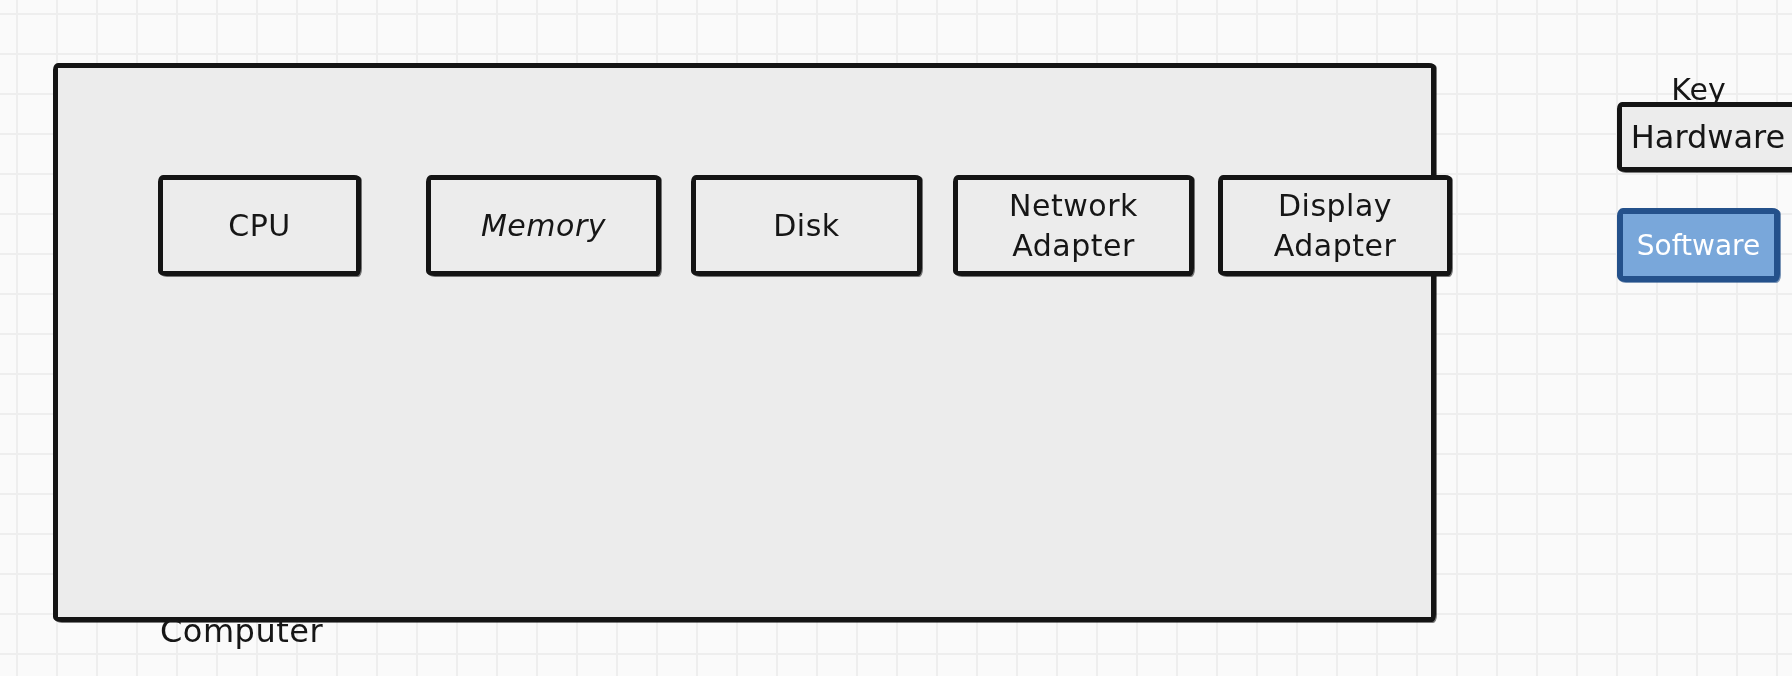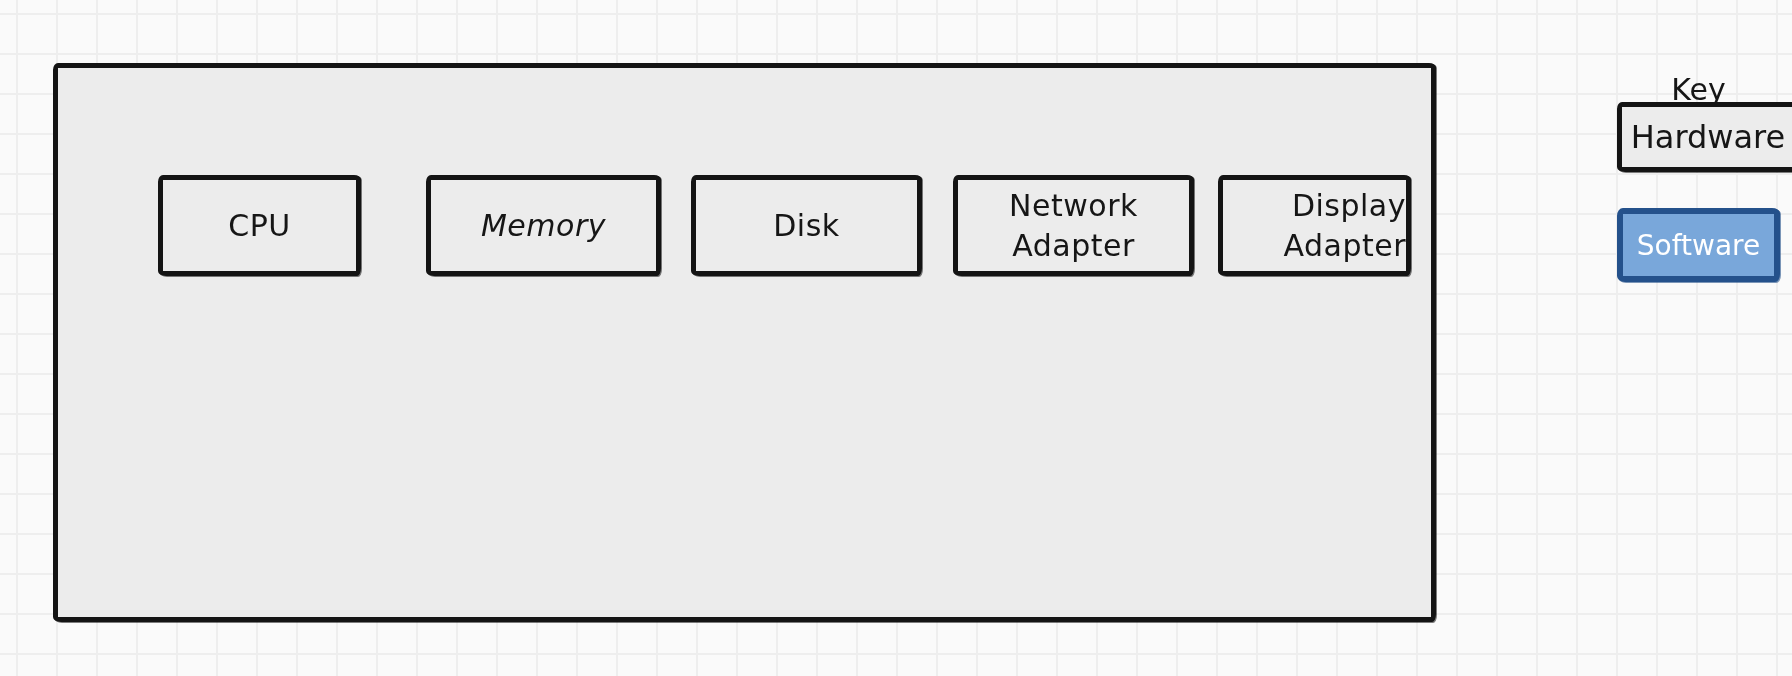--- a/index.html
+++ b/index.html
@@ -47,21 +47,21 @@
     top: 107px; height: 101px;
     font-size: 30px;
     line-height: 40px;
     letter-spacing: 0.5px;
   }
 
   .hw-cpu     { left: 100px;  width: 203px; }
   .hw-memory  { left: 368px;  width: 235px; font-style: italic; }
   .hw-disk    { left: 633px;  width: 231px; }
   .hw-network { left: 895px;  width: 241px; }
-  .hw-display { left: 1160px; width: 193px; text-align: right; }
+  .hw-display { left: 1160px; width: 234px; }
 
   .os-box {
     left: 100px; top: 251px;
     width: 1298px; height: 232px;
     background: #79a7da;
     border: 5px solid #24518b;
     border-radius: 4px 6px 4px 7px / 6px 4px 7px 4px;
     box-shadow: 1px 1px 0 rgba(36,81,139,0.6);
     color: #ffffff;
     font-size: 32px;
@@ -127,20 +127,21 @@
 
     <div class="sketch hw-box hw-network">
       <span>Network Adapter</span>
     </div>
 
     <div class="sketch hw-box hw-display">
       <span>Display Adapter</span>
     </div>
 
 
+    <div class="computer-label">Computer</div>
 
   </div>
 
   <div class="key-title">Key</div>
 
   <div class="sketch key-hardware">
     <span>Hardware</span>
   </div>
 
   <div class="sketch key-software">

